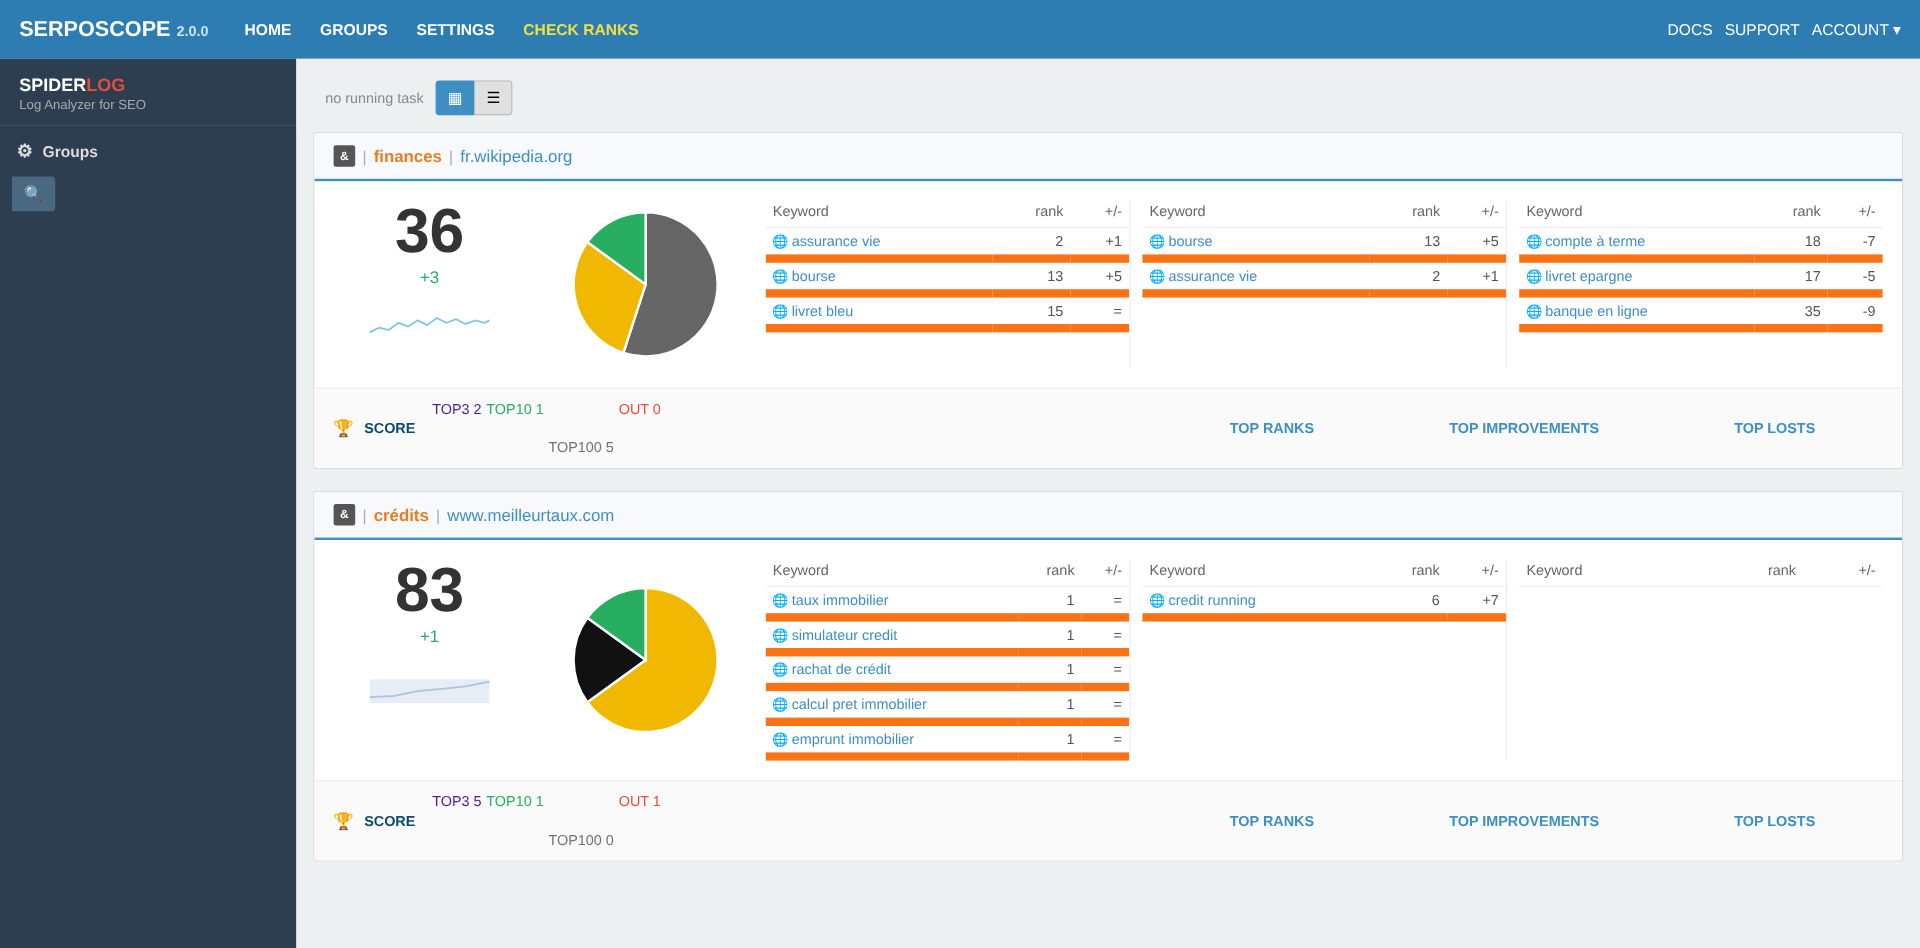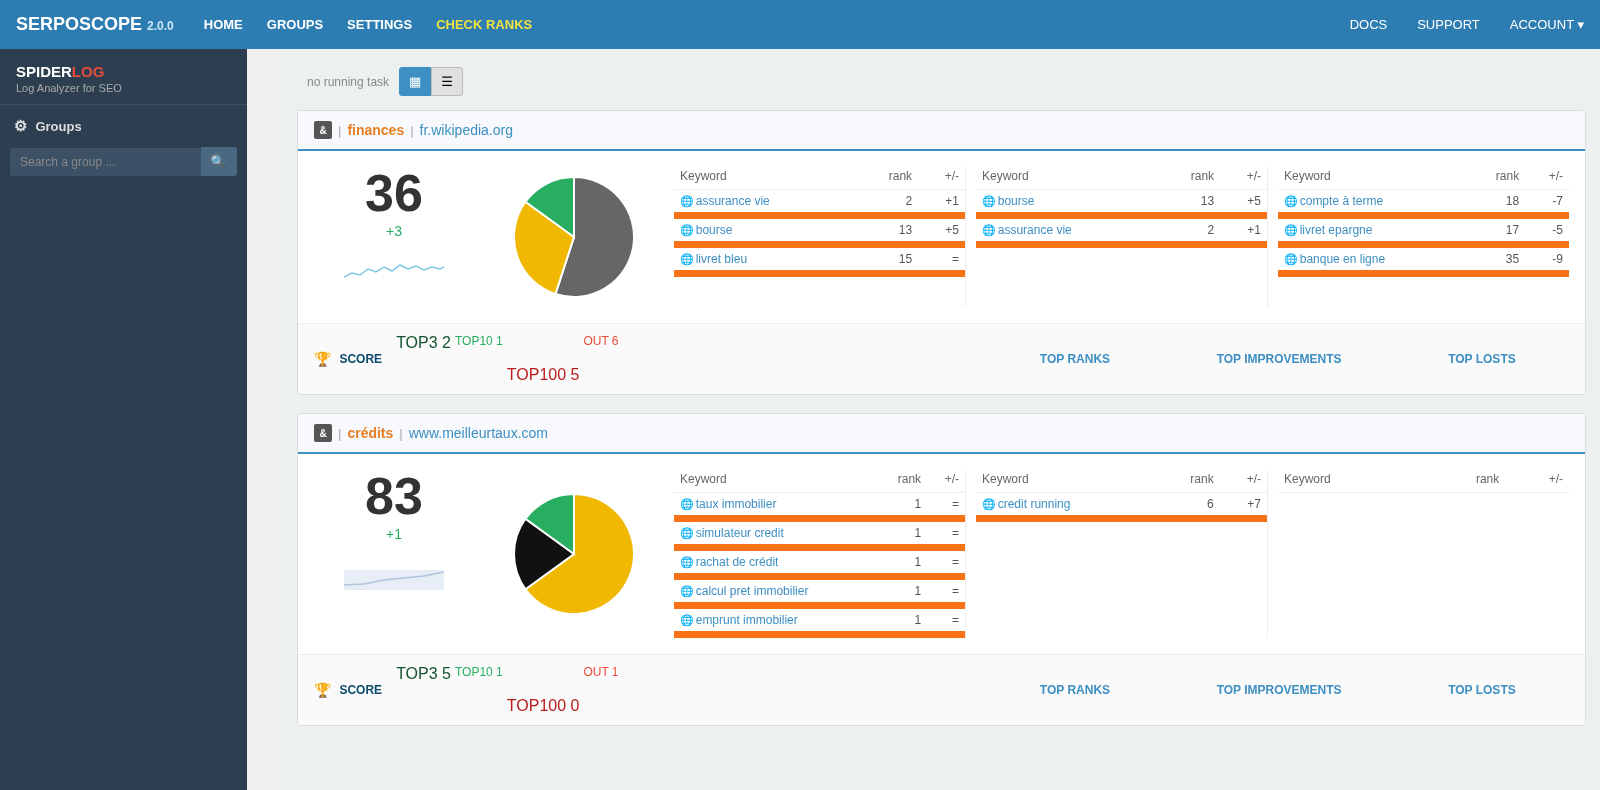--- a/index.html
+++ b/index.html
@@ -23,25 +23,25 @@
     .brand-version { font-size: 12px; color: #cce5f7; }
     .nav-links { display: flex; gap: 24px; flex: 1; }
     .nav-link {
       color: #fff;
       text-decoration: none;
       font-size: 13px;
       font-weight: bold;
       cursor: pointer;
     }
     .nav-link.active { color: #f0e040; }
-    .nav-right { display: flex; gap: 30px; margin-left: auto; }
+    .nav-right { display: flex; gap: 10px; margin-left: auto; }
     .nav-right-link { color: #fff; font-size: 13px; cursor: pointer; text-decoration: none; }
 
     
-    .layout { display: flex; height: calc(100vh - 49px); gap: 36px; }
+    .layout { display: flex; height: calc(100vh - 49px); }
 
     
     .sidebar {
       width: 247px;
       min-width: 247px;
       background: #2c3e50;
       display: flex;
       flex-direction: column;
     }
     .sidebar-logo {
@@ -228,23 +228,23 @@
     .group-footer {
       border-top: 1px solid #eee;
       padding: 10px 16px;
       display: flex;
       align-items: center;
       gap: 8px;
       background: #fafafa;
     }
     .trophy-icon { color: #888; font-size: 14px; }
     .score-label { font-weight: bold; color: #0c4a6e; font-size: 12px; margin-right: 6px; }
-    .top3 { color: #14532d; font-size: 16px; }
+    .top3 { color: #4c1d95; font-size: 12px; }
     .top10 { color: #27ae60; font-size: 12px; }
-    .top100 { color: #b91c1c; font-size: 16px; margin-top: 32px; }
+    .top100 { color: #737373; font-size: 12px; margin-top: 32px; }
     .out { color: #e74c3c; font-size: 12px; }
     .score-counts { display: flex; gap: 4px; flex: 1; }
     .footer-links { display: flex; gap: 0; flex: 1; justify-content: space-around; }
     .footer-link {
       color: #3d8fc4;
       font-size: 12px;
       font-weight: bold;
       cursor: pointer;
       text-transform: uppercase;
       text-decoration: none;
@@ -292,21 +292,20 @@
       <div class="spiderlog-title">
         SPIDER<span style="color:#e74c3c">LOG</span>
       </div>
       <div class="spiderlog-sub">Log Analyzer for SEO</div>
     </div>
     <div class="sidebar-groups">
       <span class="icon">⚙</span>
       <span>Groups</span>
     </div>
     <div class="sidebar-search">
-      <input type="text" placeholder="Search a group ..." style="">
       <button>🔍</button>
     </div>
   </aside>
 
   <main class="main-content">
     <div class="main-header">
       <div class="header-right">
         <span class="no-task-label">no running task</span>
         <div class="view-btns">
           <button class="view-btn active">▦</button>
@@ -421,21 +420,21 @@
         </div>
       </div>
     </div>
     <div class="group-footer">
       <span class="trophy-icon">🏆</span>
       <span class="score-label">SCORE</span>
       <div class="score-counts">
         <span class="top3">TOP3 2</span>
         <span class="top10">TOP10 1</span>
         <span class="top100">TOP100 5</span>
-        <span class="out">OUT 6</span>
+        <span class="out">OUT 0</span>
       </div>
       <div class="footer-links">
         <a class="footer-link">TOP RANKS</a>
         <a class="footer-link">TOP IMPROVEMENTS</a>
         <a class="footer-link">TOP LOSTS</a>
       </div>
     </div>
   </div>
         <div class="group-card">
     <div class="group-card-header">

